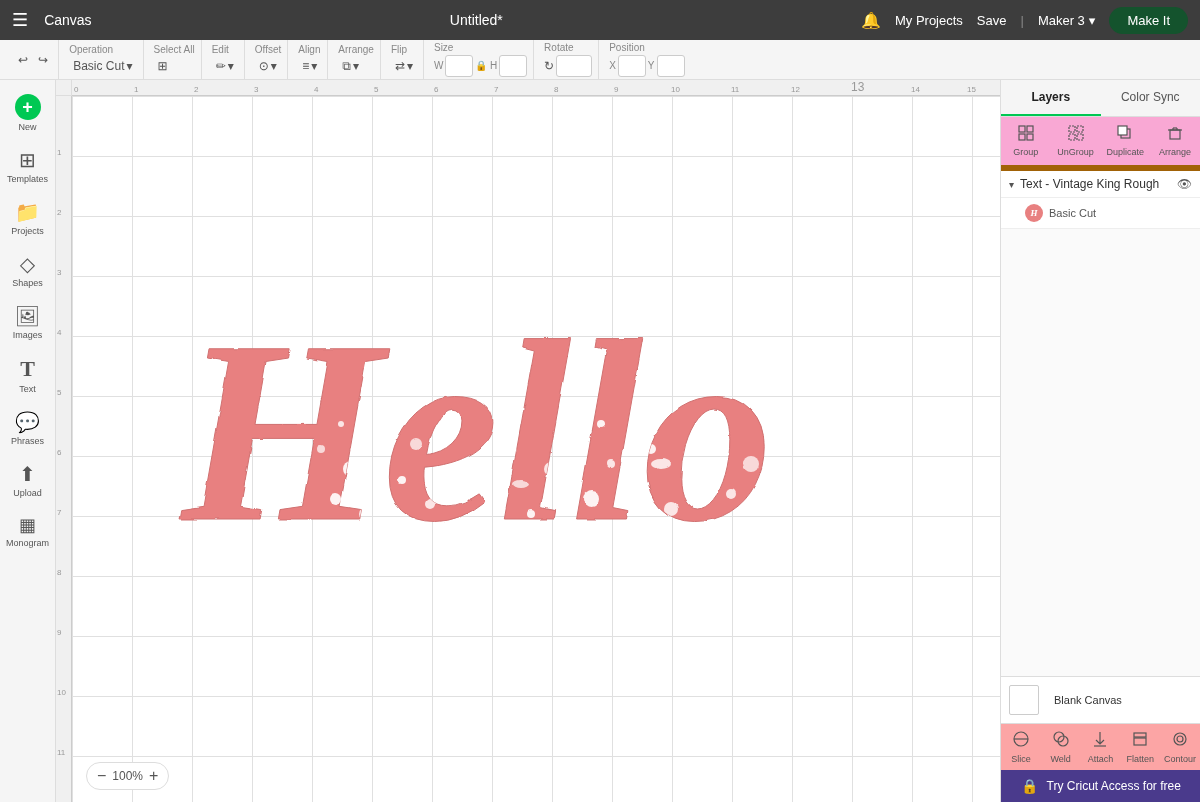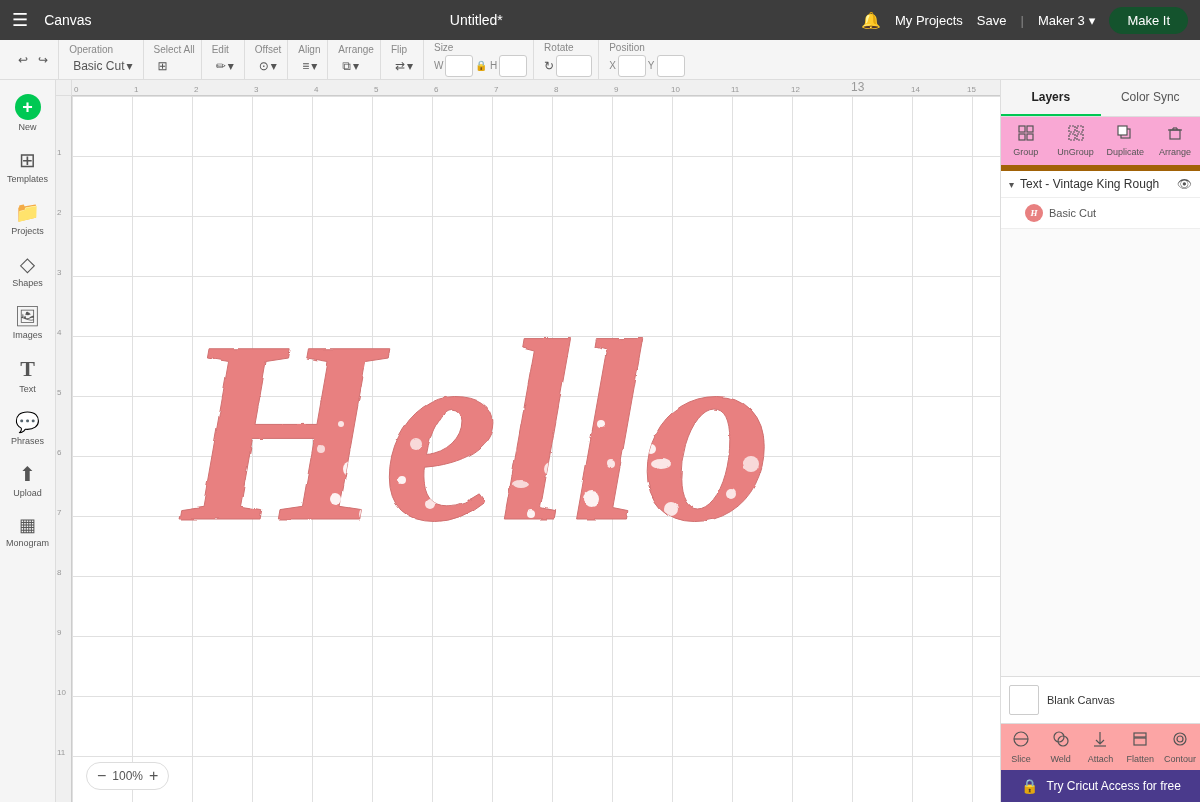--- a/index.html
+++ b/index.html
@@ -298,21 +298,21 @@
       gap: 8px;
       cursor: pointer;
     }
     .blank-canvas-thumb {
       width: 30px; height: 30px;
       background: white;
       border: 1px solid #ccc;
       border-radius: 2px;
       flex-shrink: 0;
     }
-    .blank-canvas-label { font-size: 11px; color: #333; }
+    .blank-canvas-label { font-size: 11px; color: #333; margin-left: 7px; }
 
     
     .bottom-tools {
       display: flex;
       border-top: 1px solid #ddd;
       background: #fca5a5;
     }
     .bottom-tool {
       flex: 1;
       display: flex;

